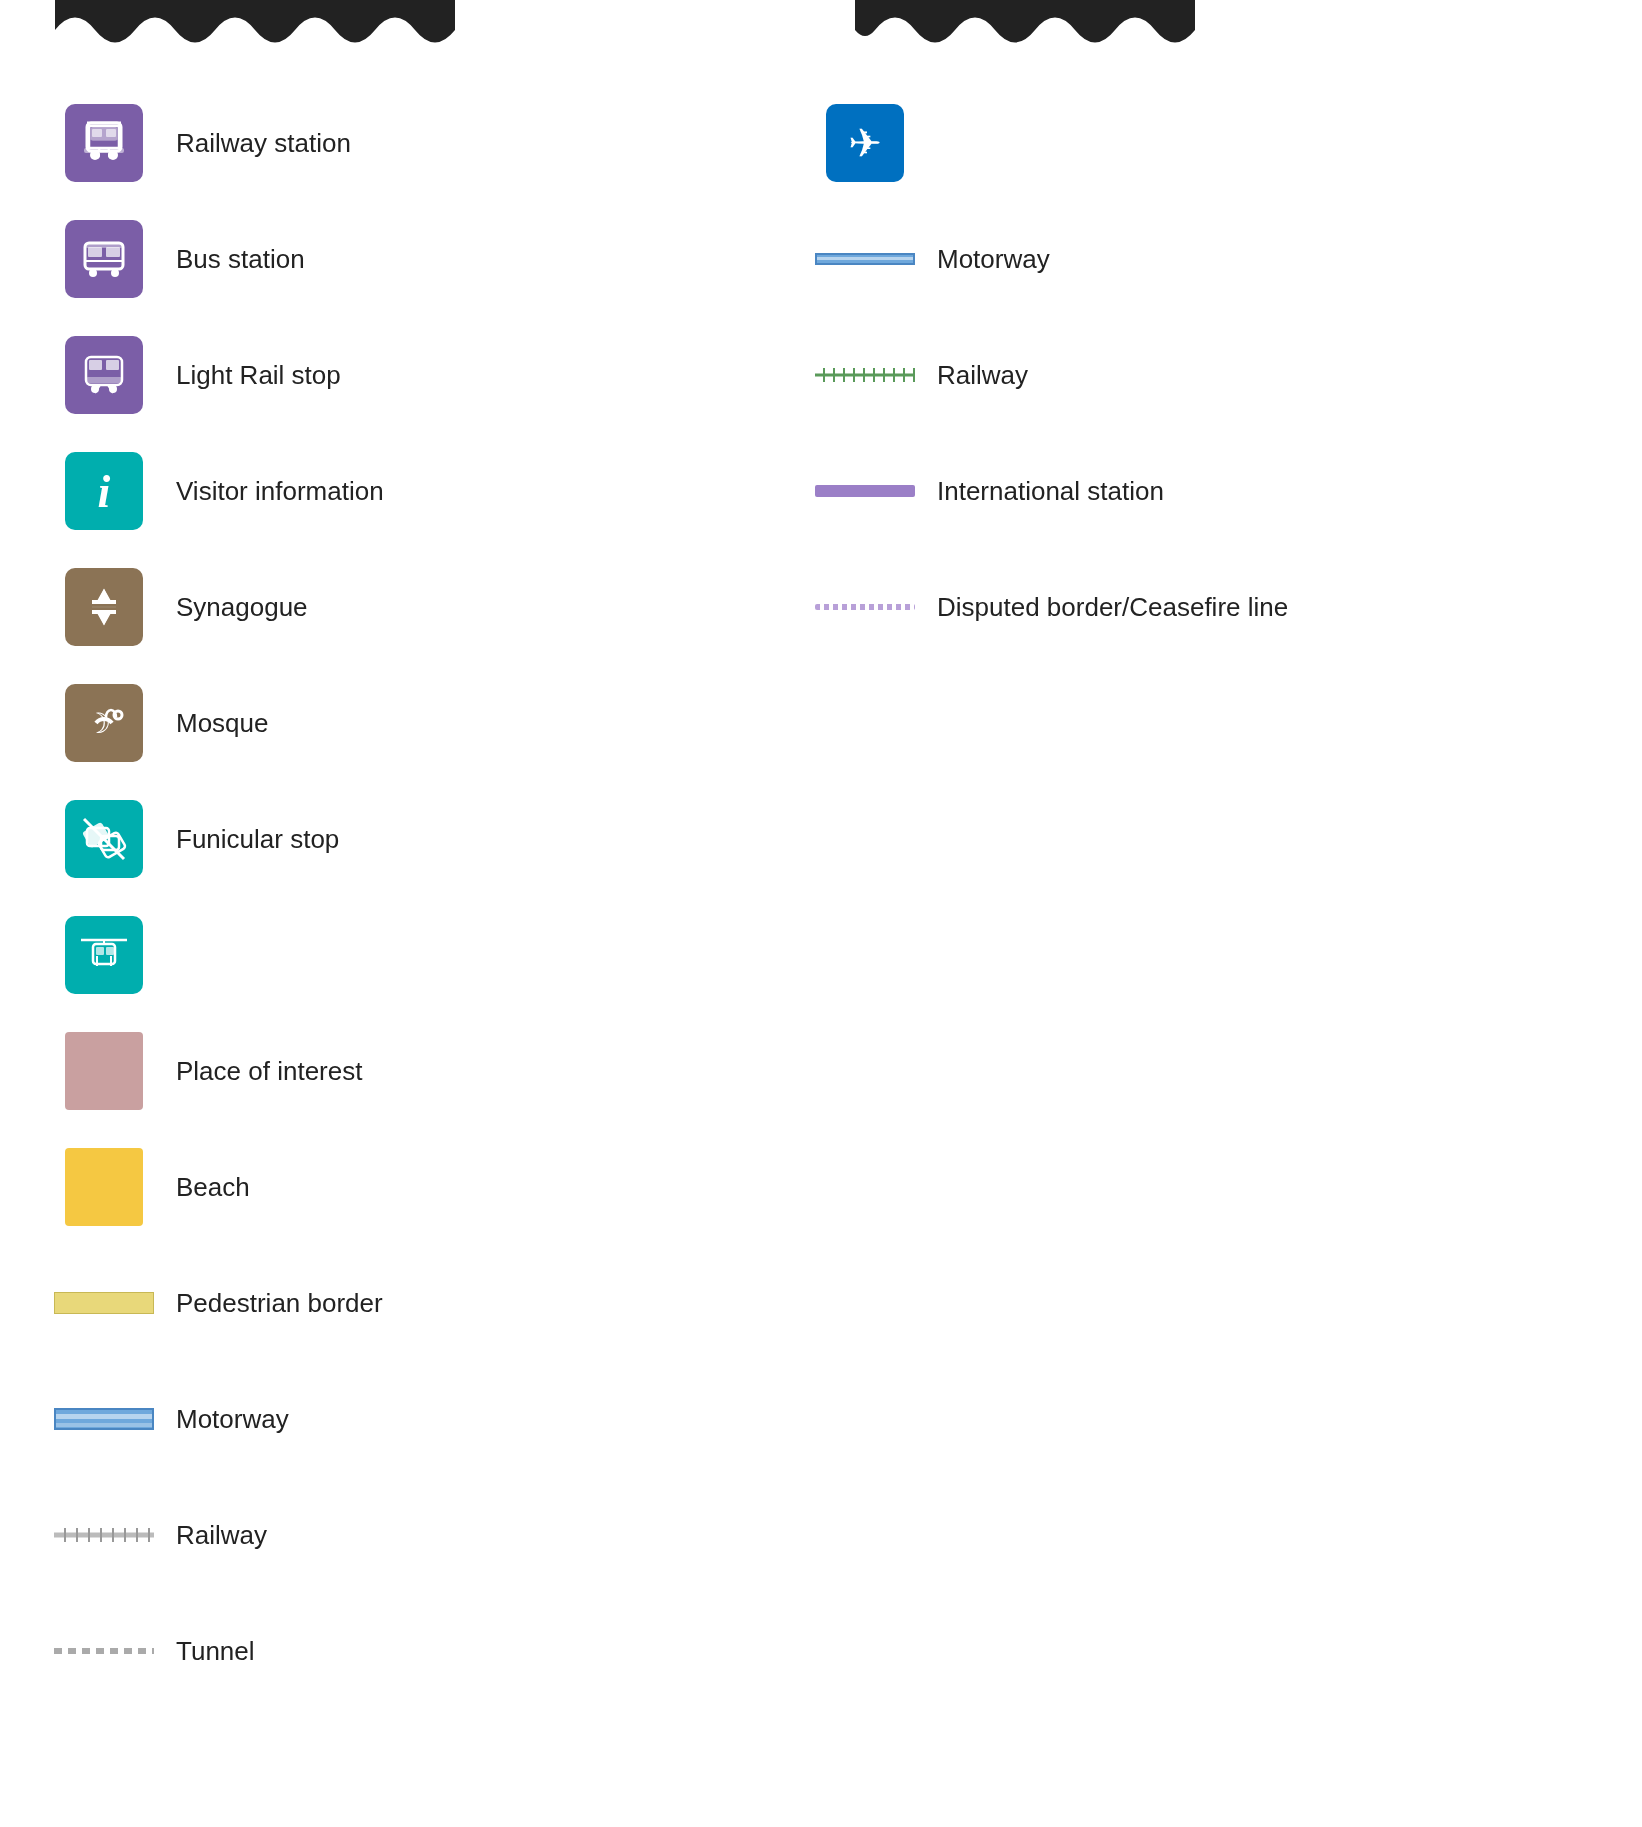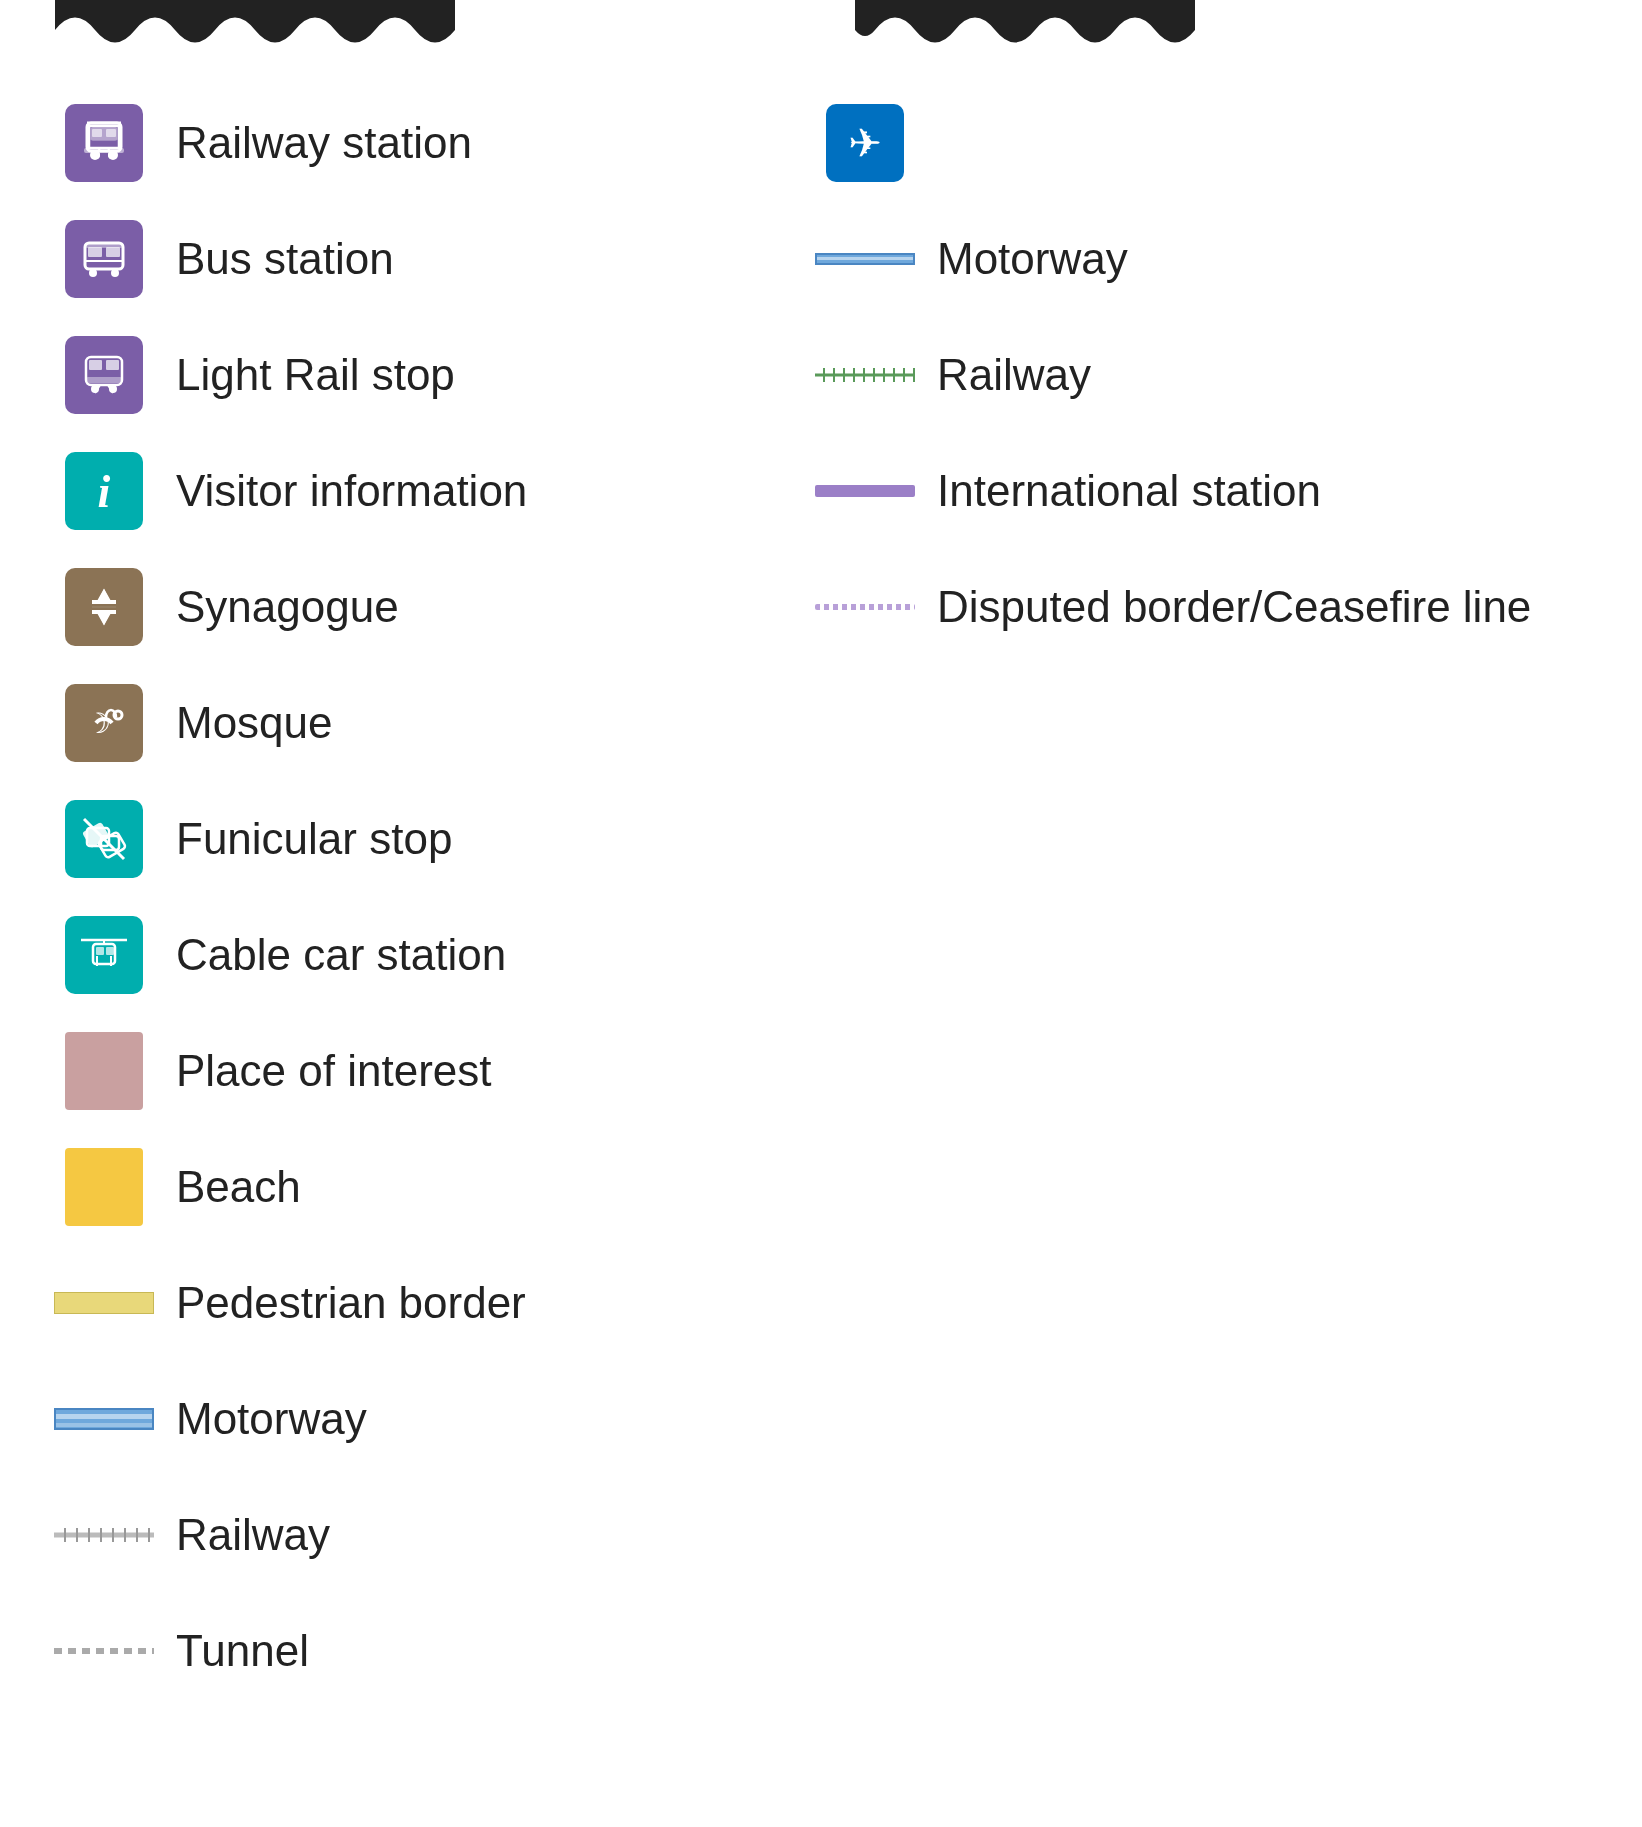--- a/index.html
+++ b/index.html
@@ -106,21 +106,21 @@
       background: #0070C0;
       border-radius: 10px;
       display: flex;
       align-items: center;
       justify-content: center;
       color: white;
       font-size: 40px;
     }
 
     .legend-label {
-      font-size: 44px;
+      font-size: 26px;
       color: #222;
       font-weight: 400;
       text-align: right;
     }
 
     
     .line-symbol {
       width: 110px;
       flex-shrink: 0;
       display: flex;
@@ -414,21 +414,20 @@
             <line x1="2" y1="10" x2="48" y2="10" stroke="white" stroke-width="2.5"></line>
             <rect x="14" y="14" width="22" height="20" rx="3" fill="none" stroke="white" stroke-width="2.5"></rect>
             <line x1="25" y1="10" x2="25" y2="14" stroke="white" stroke-width="2"></line>
             <line x1="18" y1="26" x2="18" y2="36" stroke="white" stroke-width="2"></line>
             <line x1="32" y1="26" x2="32" y2="36" stroke="white" stroke-width="2"></line>
             <rect x="17" y="17" width="8" height="8" rx="1" fill="white" opacity="0.7"></rect>
             <rect x="27" y="17" width="8" height="8" rx="1" fill="white" opacity="0.7"></rect>
           </svg>
         </div>
       </div>
-      <span class="legend-label">Cable car station</span>
     </div>
 
     <div class="legend-item">
       <div class="icon-box">
         <div class="poi-box"></div>
       </div>
       <span class="legend-label">Place of interest</span>
     </div>
 
     <div class="legend-item">

